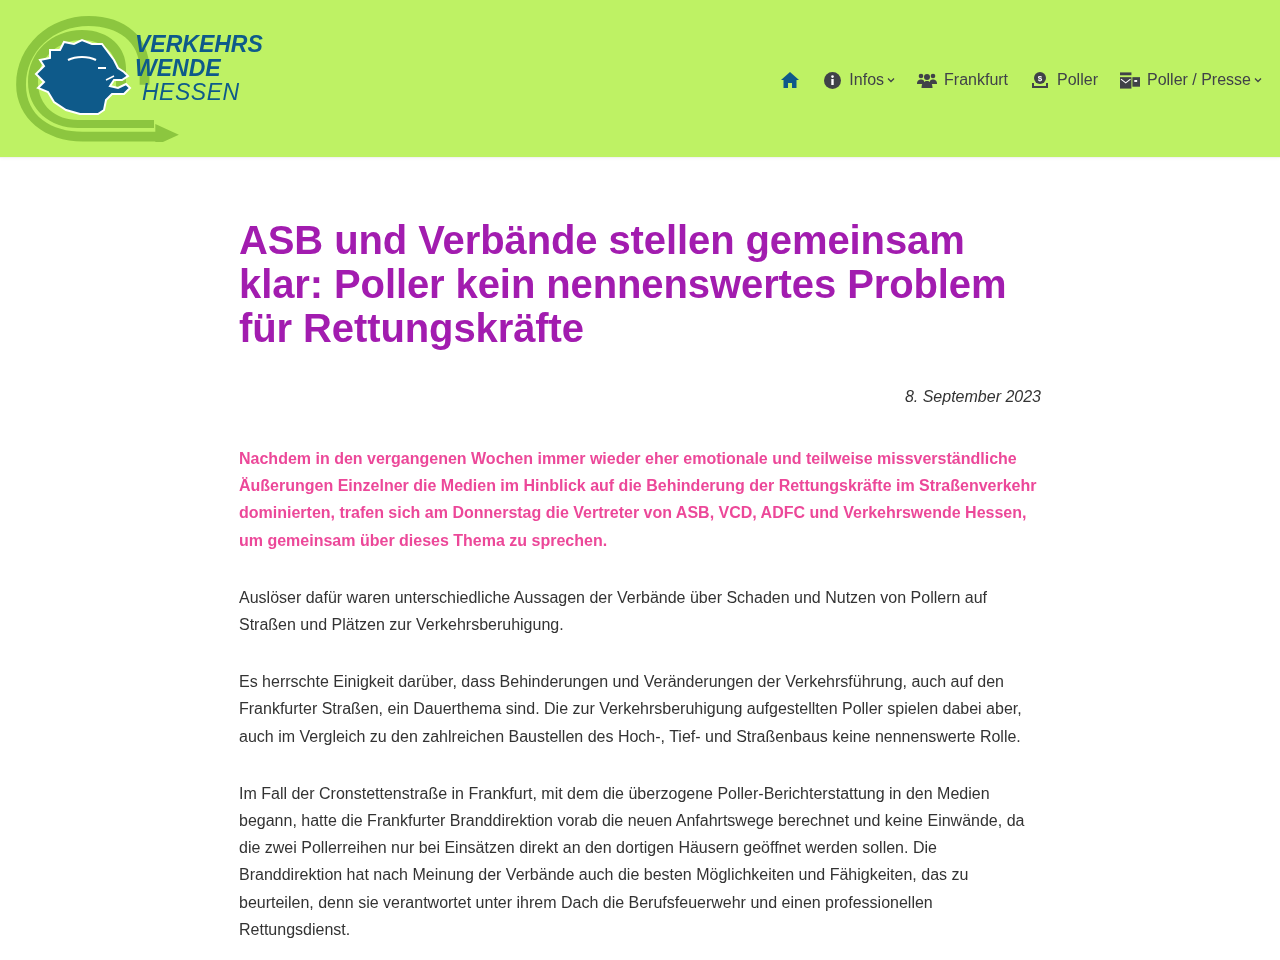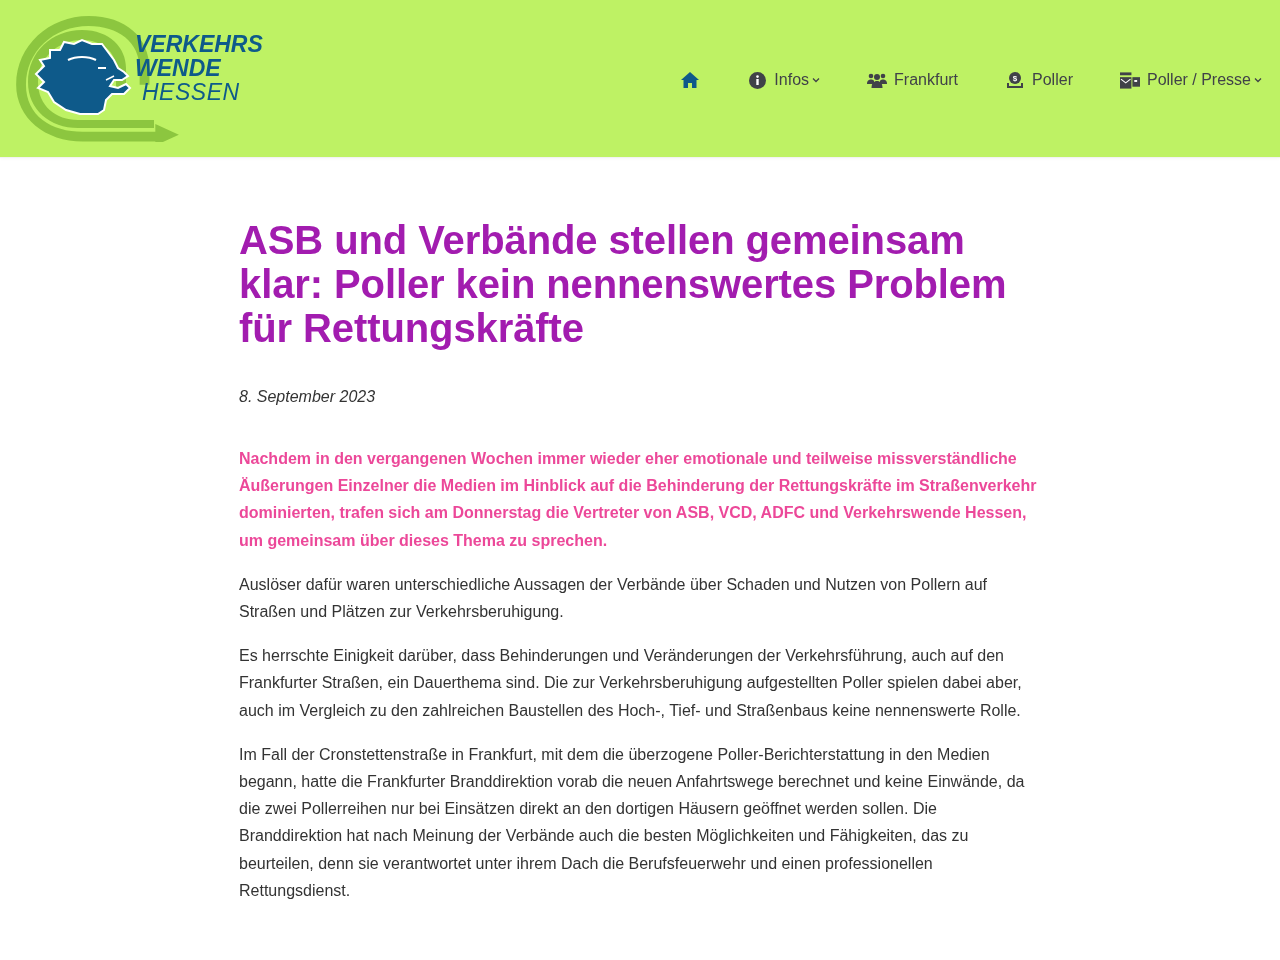--- a/index.html
+++ b/index.html
@@ -8,32 +8,32 @@
 
   .header {
     position: absolute; left: 0; top: 0; width: 1280px; height: 158px;
     background: #bef264;
     border-bottom: 1px solid #f2f2f2;
     box-shadow: 0 1px 3px rgba(0,0,0,0.03);
   }
   .logo { position: absolute; left: 14px; top: 16px; width: 256px; height: 126px; display: block; }
   .logo svg { display: block; }
 
-  .nav { position: absolute; right: 18px; top: 66px; display: flex; align-items: center; height: 28px; gap: 25px; }
+  .nav { position: absolute; right: 18px; top: 66px; display: flex; align-items: center; height: 28px; }
   .nav-item { display: flex; align-items: center; font-size: 16px; color: #404248; cursor: pointer; margin-left: 22px; white-space: nowrap; }
   .nav-item:first-child { margin-left: 0; }
   .nav-item .ico { display: inline-flex; width: 20px; height: 20px; align-items: center; justify-content: center; margin-right: 7px; }
   .nav-item .chev { margin-left: 3px; font-size: 10px; display: inline-flex; align-items: center; }
   .nav-home .ico { margin-right: 0; }
 
   .article { position: absolute; left: 239px; top: 218px; width: 802px; }
   .title { font-size: 40px; font-weight: bold; line-height: 44px; color: #a21caf; letter-spacing: -0.1px; }
-  .date { margin-top: 37px; font-size: 16px; font-style: italic; color: #333333; line-height: 20px; }
+  .date { margin-top: 37px; font-size: 16px; font-style: italic; color: #333333; line-height: 20px; text-align: right; }
   .lead { margin-top: 38px; font-size: 16px; font-weight: bold; line-height: 27.2px; color: #ec4899; }
-  .para { margin-top: 17px; font-size: 16px; line-height: 27.2px; color: #333333; }
+  .para { margin-top: 30px; font-size: 16px; line-height: 27.2px; color: #333333; }
 </style>
 </head>
 <body>
 
 <header class="header">
   <a class="logo">
     <svg width="256" height="126" viewBox="0 0 256 126">
 
       <path d="M118 64 L118 48 C118 20 96 4 66 4 C30 4 2 30 2 64 C2 96 28 112 60 112 L134 112 L134 104 L158 115 L134 126 L134 122 L60 122 C22 122 -8 98 -8 64 C-8 24 26 -6 66 -6 C104 -6 128 16 128 48 L128 64 Z" fill="#8cc63f" transform="translate(10,6) scale(0.98)"></path>
       <path d="M14 66 C14 36 38 14 68 14 C96 14 112 32 112 52 L112 72 L102 72 L102 52 C102 36 88 24 68 24 C44 24 24 42 24 66 C24 90 42 104 64 104 L140 104 L140 112 L64 112 C36 112 14 94 14 66 Z" fill="#8cc63f"></path>

